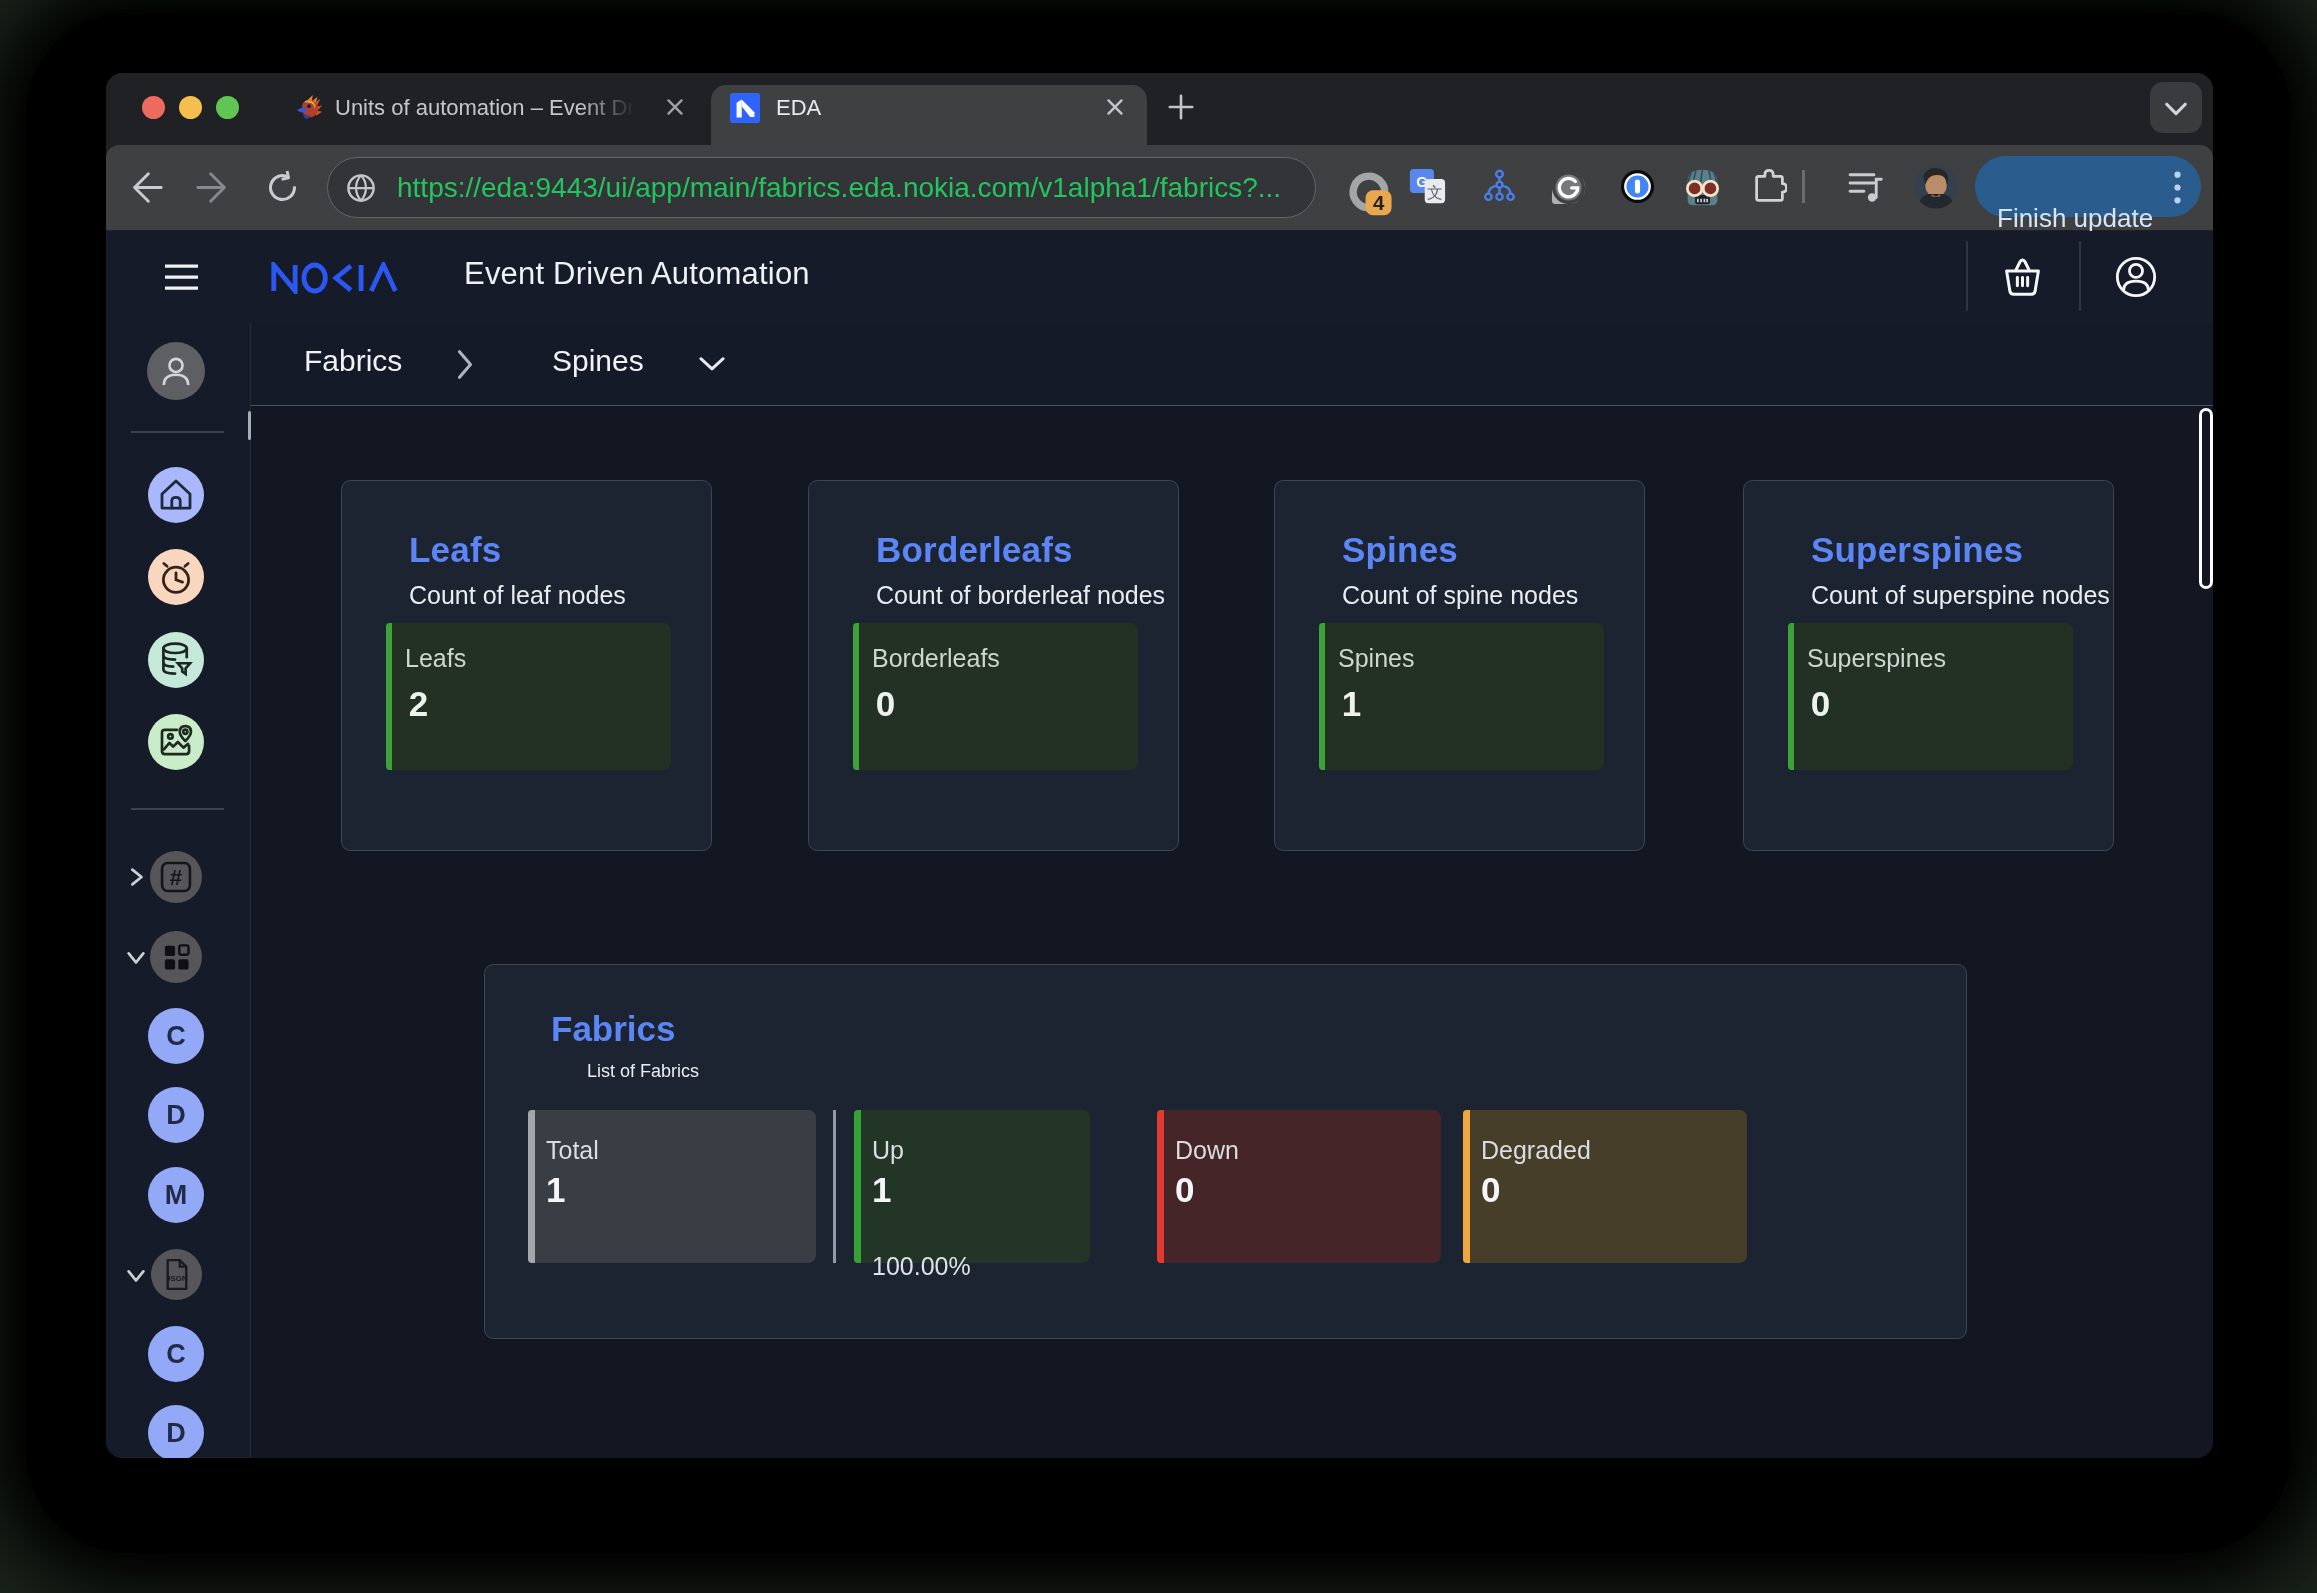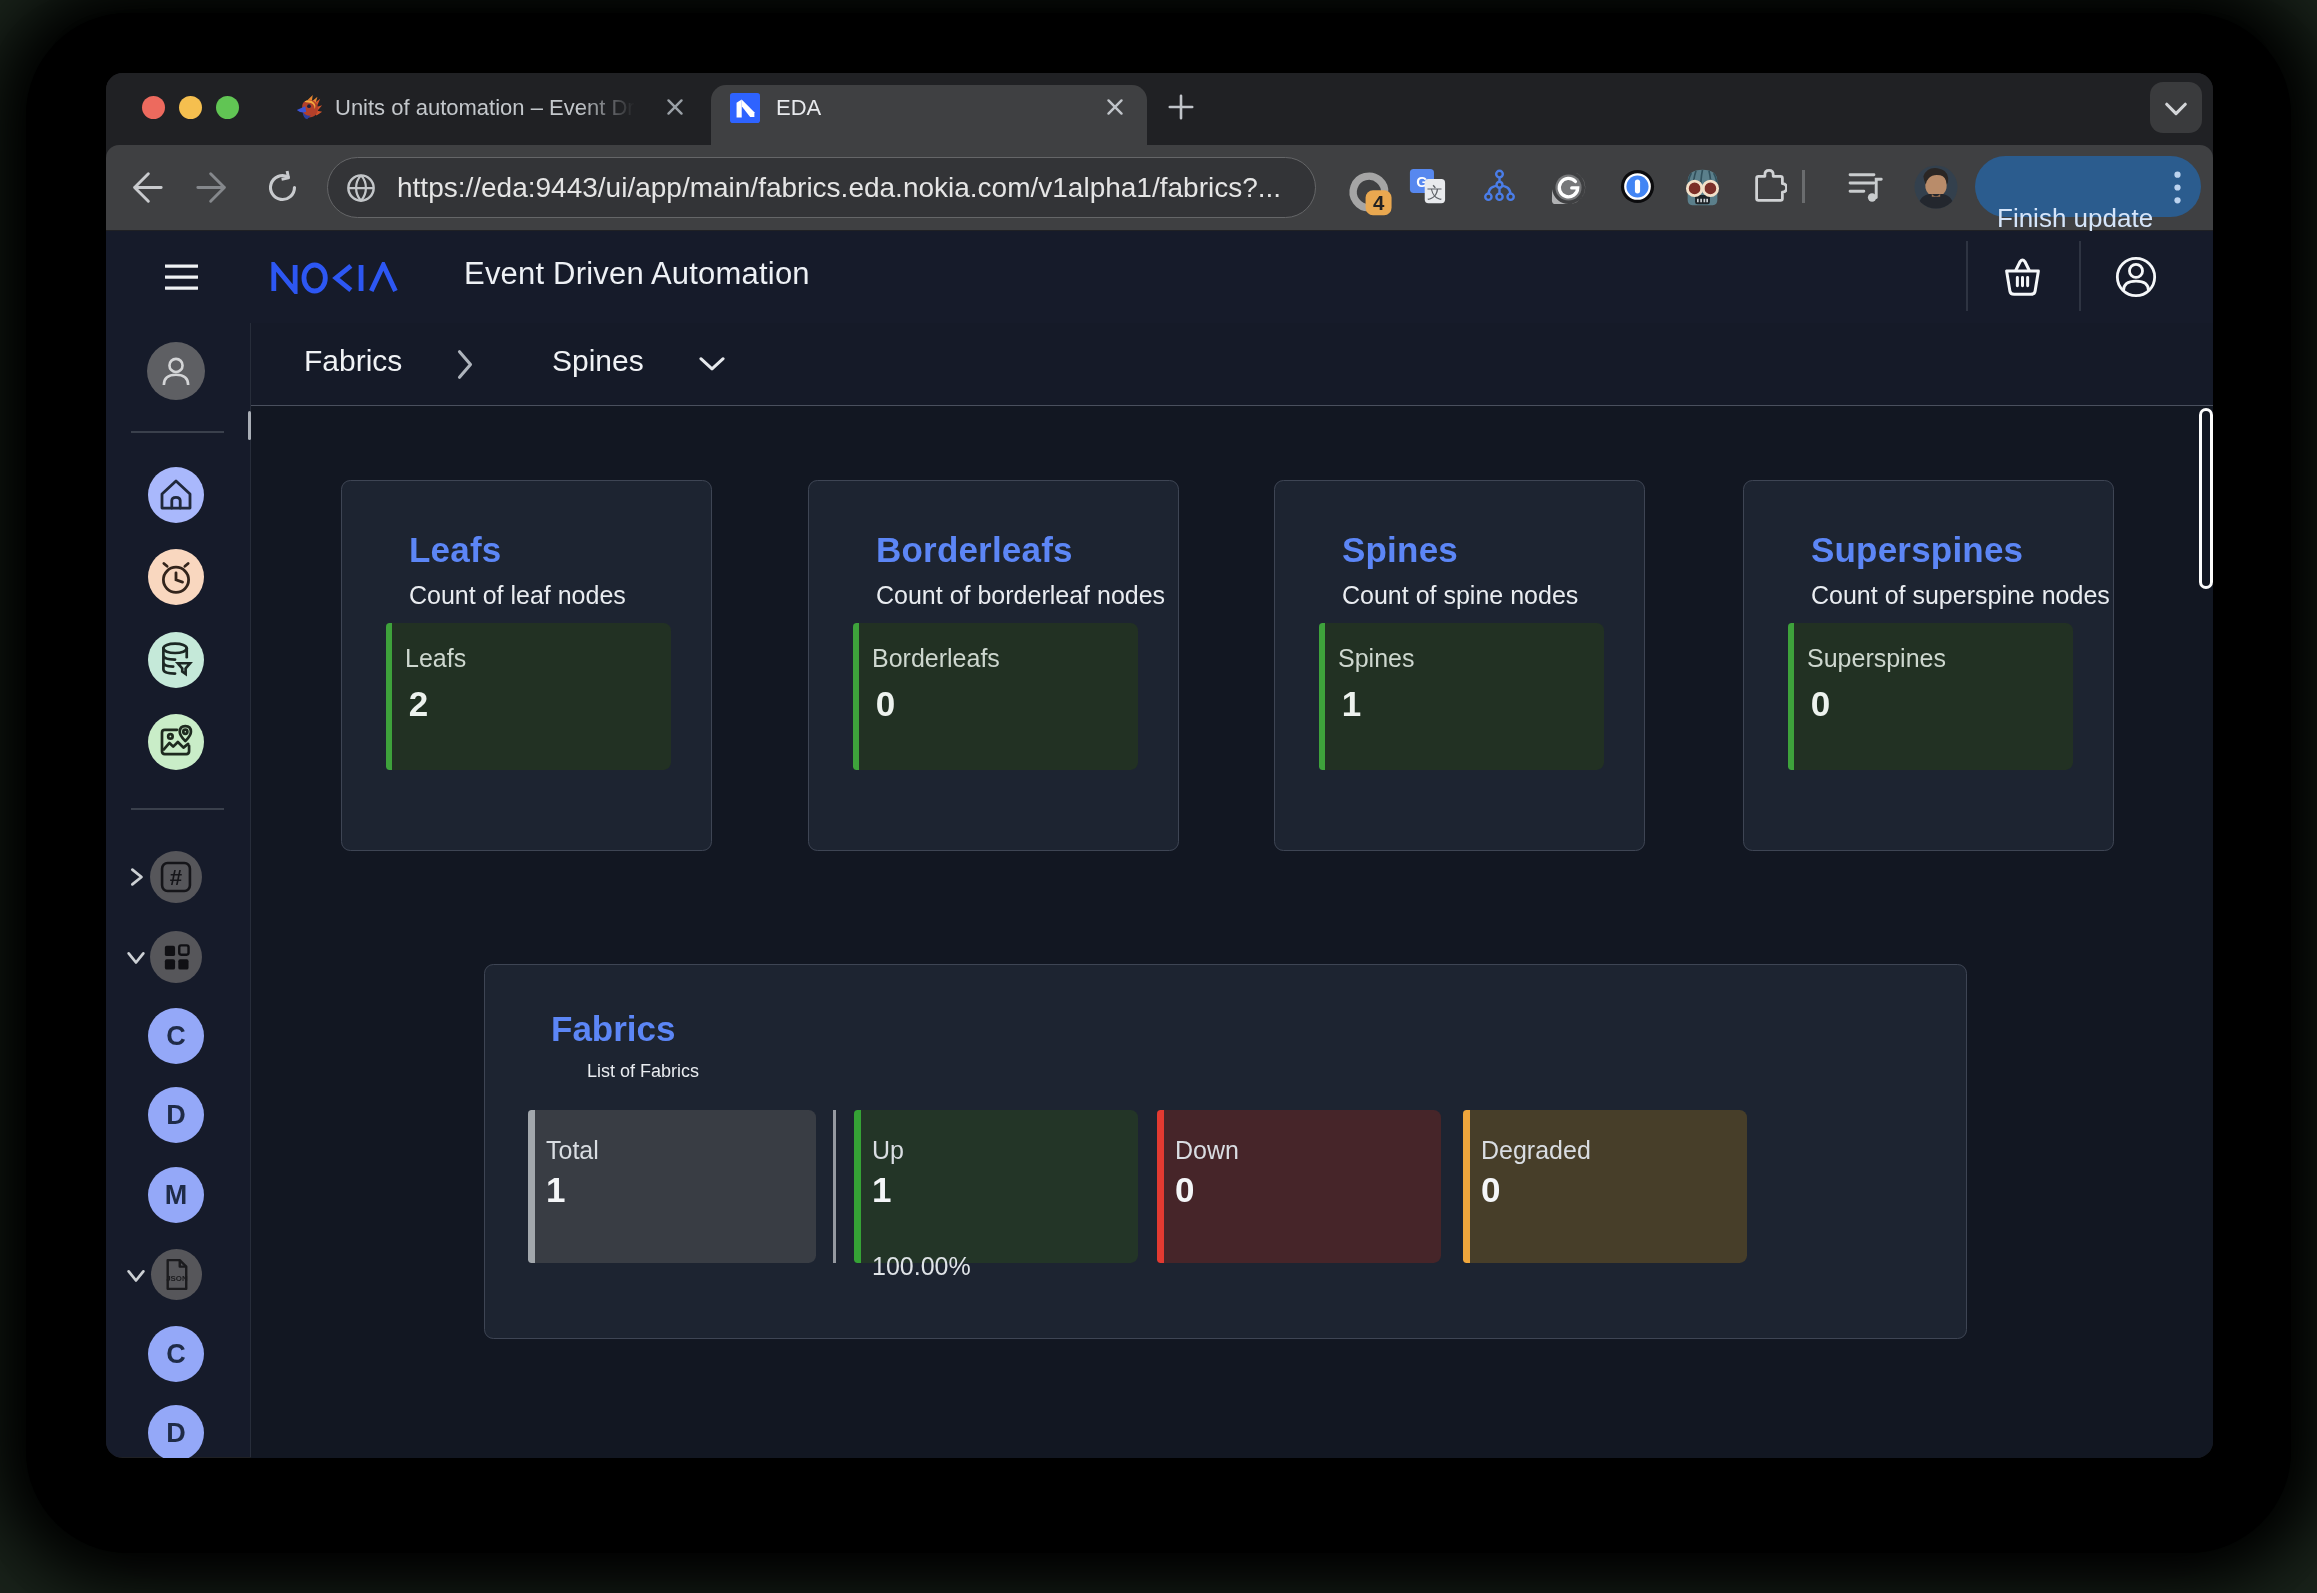--- a/index.html
+++ b/index.html
@@ -22,21 +22,21 @@
   
   .tabstrip { position:absolute; left:0; top:0; width:100%; height:72px; background:#202124; }
   .light { position:absolute; top:23px; width:23px; height:23px; border-radius:50%; }
   .tab-title { position:absolute; top:22px; font-size:22px; color:#c3c7cb; white-space:nowrap; }
   .activetab { position:absolute; left:605px; top:12px; width:436px; height:60px; background:#3f4042; border-radius:15px 15px 0 0; }
   .tabx { position:absolute; width:28px; height:28px; top:20.4px; }
   .tabx svg { display:block; }
   
   .toolbar { position:absolute; left:0; top:72px; width:100%; height:85px; background:#3f4042; border-radius:13px 13px 0 0; }
   .urlpill { position:absolute; left:221px; top:12px; width:989px; height:61px; border-radius:31px; background:#333437; border:1.9px solid #656668; }
-  .urltext { position:absolute; left:291px; top:27px; font-size:28px; color:#e5e5e5; letter-spacing:0px; white-space:nowrap; }
+  .urltext { position:absolute; left:291px; top:27px; font-size:28px; color:#22c55e; letter-spacing:0px; white-space:nowrap; }
   
   .appheader { position:absolute; left:0; top:158px; width:100%; height:93px; background:#161b2a; border-bottom:1.9px solid #2b3140; }
   .htitle { position:absolute; left:358px; top:25px; font-size:31px; color:#eef1f5; font-weight:500; letter-spacing:0.2px; }
   .hsep { position:absolute; top:10.2px; width:1.9px; height:70px; background:#2e3442; }
   
   .sidebar { position:absolute; left:0; top:250px; width:145px; height:1134px; background:#161b2a; border-right:1.9px solid #272d3a; }
   .crumbbar { position:absolute; left:145px; top:250px; width:1963px; height:82px; background:#151a28; }
   .content { position:absolute; left:145px; top:332px; width:1963px; height:1053px; background:#121722; border-top:1.9px solid #4a505e;text-align:right; }
   .crumb { position:absolute; top:21.3px; font-size:30px; color:#f0f2f5; }
   
@@ -382,21 +382,21 @@
     </div>
 
     <div class="fabcard" style="left:233px; top:558px;">
       <h2>Fabrics</h2>
         <div class="sub">List of Fabrics</div>
       <div class="statbox" style="left:43px; background:#393d44; border-left:7.4px solid #a2a7ac;">
         <div class="lbl">Total</div>
           <div class="num">1</div>
       </div>
       <div class="abs" style="left:348px; top:145px; width:2.8px; height:153px; background:#9599a0;"></div>
-      <div class="statbox" style="left:369px; width:284px; background:#233527; border-left:7.4px solid #35a235;">
+      <div class="statbox" style="left:369px; width:236px; background:#233527; border-left:7.4px solid #35a235;">
         <div class="lbl">Up</div>
           <div class="num">1</div>
           <div class="pct">100.00%</div>
       </div>
       <div class="statbox" style="left:672px; width:284px; background:#462529; border-left:7.4px solid #e23a31;">
         <div class="lbl">Down</div>
           <div class="num">0</div>
       </div>
       <div class="statbox" style="left:978px; width:284px; background:#473e29; border-left:7.4px solid #efa63c;">
         <div class="lbl">Degraded</div>

